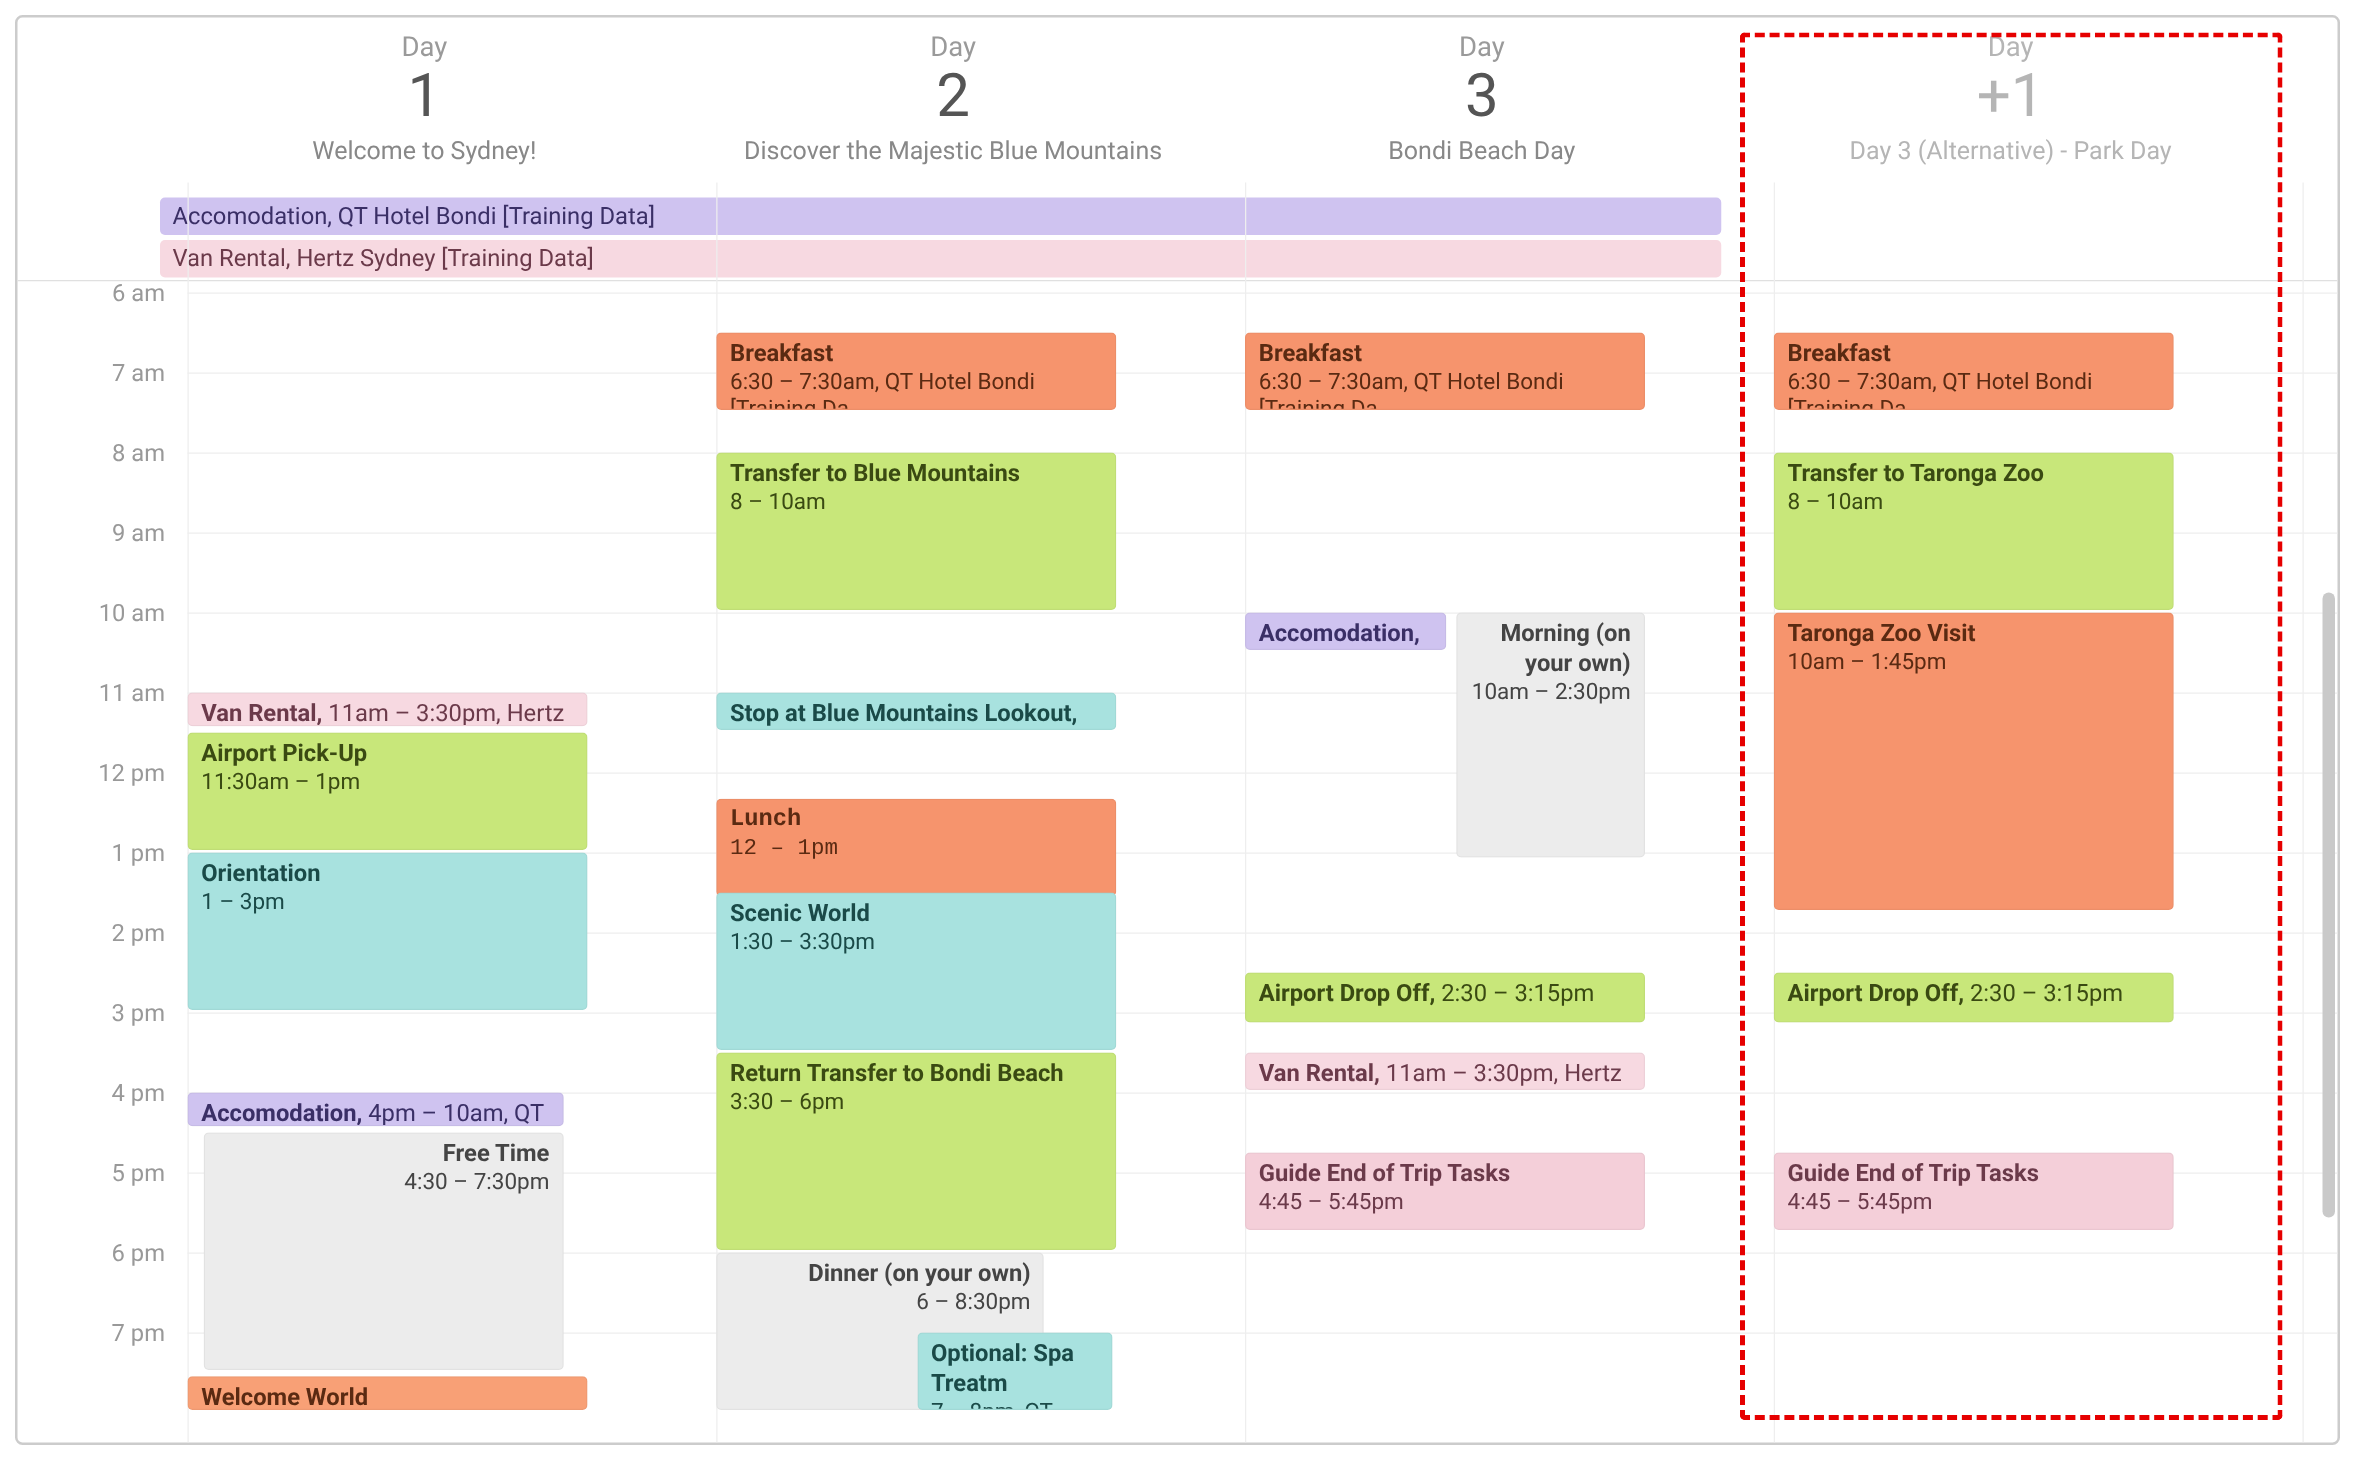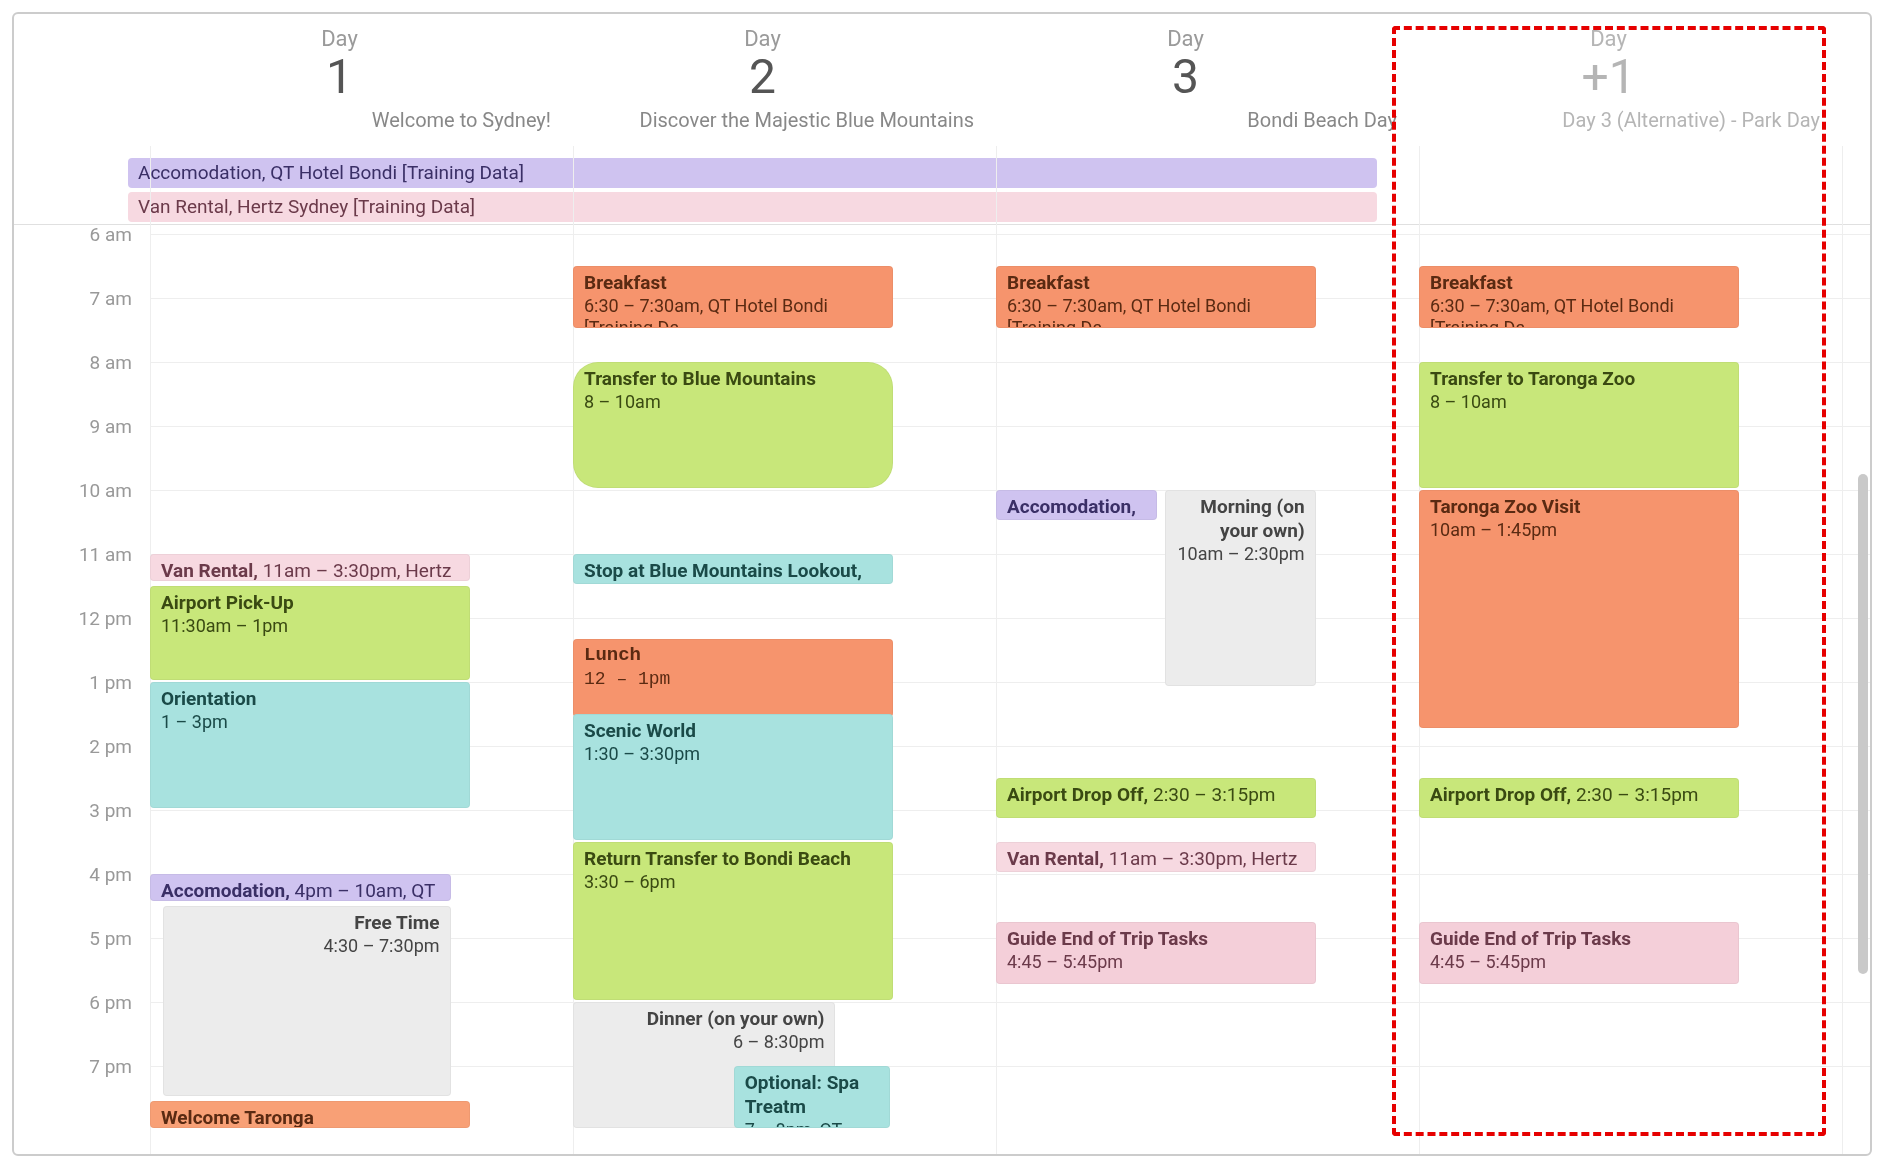--- a/index.html
+++ b/index.html
@@ -53,21 +53,20 @@
   .day-header .day-num {
     font-size: 48px;
     font-weight: 400;
     color: #555;
     line-height: 1.1;
   }
   .day-header .day-sub {
     font-size: 20px;
     color: #888;
     margin-top: 4px;
-    text-align: right;
   }
   .day-header.faded .day-label,
   .day-header.faded .day-num,
   .day-header.faded .day-sub { color: #b5b5b5; }
   
   .allday {
     position: absolute;
     top: 144px;
     left: 114px;
     right: 0;
@@ -253,25 +252,25 @@
         <div class="vline" style="left: 1269px;"></div>
         <div class="vline" style="left: 1692px;"></div>
       </div>
     <div class="columns">
         <div class="col" style="left: 0px;">
           <div class="event c-pinklt" style="top: 328px; height: 26.8px; left: 0px; width: 319.595px;"><span class="title">Van Rental,</span><span class="meta"> 11am – 3:30pm, Hertz Sydney [</span></div>
           <div class="event c-green" style="top: 360px; height: 94px; left: 0px; width: 319.595px;"><span class="title">Airport Pick-Up</span><span class="time">11:30am – 1pm</span></div>
           <div class="event c-teal" style="top: 456px; height: 126px; left: 0px; width: 319.595px;"><span class="title">Orientation</span><span class="time">1 – 3pm</span></div>
           <div class="event c-purple" style="top: 648px; height: 26.8px; left: 0px; width: 300.56px;"><span class="title">Accomodation,</span><span class="meta"> 4pm – 10am, QT Hotel Bon</span></div>
           <div class="event c-grey" style="top: 680px; height: 190px; left: 12.69px; width: 287.87px;"><span class="title">Free Time</span><span class="time">4:30 – 7:30pm</span></div>
-          <div class="event c-orange" style="top: 875.2px; height: 26.8px; left: 0px; width: 319.595px;"><span class="title">Welcome Taronga</span></div>
+          <div class="event c-orange" style="top: 875.2px; height: 26.8px; left: 0px; width: 319.595px;"><span class="title">Welcome World</span></div>
         </div>
         <div class="col" style="left: 423px;">
           <div class="event c-coral" style="top: 40px; height: 62px; left: 0px; width: 319.595px;"><span class="title">Breakfast</span><span class="time">6:30 – 7:30am, QT Hotel Bondi [Training Da</span></div>
-          <div class="event c-green" style="top: 136px; height: 126px; left: 0px; width: 319.595px; border-radius: 25px;"><span class="title">Transfer to Blue Mountains</span><span class="time">8 – 10am</span></div>
+          <div class="event c-green" style="top: 136px; height: 126px; left: 0px; width: 319.595px;"><span class="title">Transfer to Blue Mountains</span><span class="time">8 – 10am</span></div>
           <div class="event c-teal" style="top: 328px; height: 30px; left: 0px; width: 319.595px;"><span class="title">Stop at Blue Mountains Lookout,</span><span class="meta"> 11 – 11:30</span></div>
           <div class="event c-coral" style="top: 413px; height: 78px; left: 0px; width: 319.595px; font-family: Liberation Mono, monospace;"><span class="title">Lunch</span><span class="time">12 – 1pm</span></div>
           <div class="event c-teal" style="top: 488px; height: 126px; left: 0px; width: 319.595px;"><span class="title">Scenic World</span><span class="time">1:30 – 3:30pm</span></div>
           <div class="event c-green" style="top: 616px; height: 158px; left: 0px; width: 319.595px;"><span class="title">Return Transfer to Bondi Beach</span><span class="time">3:30 – 6pm</span></div>
           <div class="event c-grey" style="top: 776px; height: 126px; left: 0px; width: 262.49px;"><span class="title">Dinner (on your own)</span><span class="time">6 – 8:30pm</span></div>
           <div class="event c-teal" style="top: 840px; height: 62px; left: 160.74px; width: 156.74px;"><span class="title">Optional: Spa Treatm</span><span class="time">7 – 8pm, QT Hotel Bo</span></div>
         </div>
         <div class="col" style="left: 846px;">
           <div class="event c-coral" style="top: 40px; height: 62px; left: 0px; width: 319.595px;"><span class="title">Breakfast</span><span class="time">6:30 – 7:30am, QT Hotel Bondi [Training Da</span></div>
           <div class="event c-purple" style="top: 264px; height: 30px; left: 0px; width: 160.97px;"><span class="title">Accomodation,</span><span class="meta"> 4pm</span></div>

